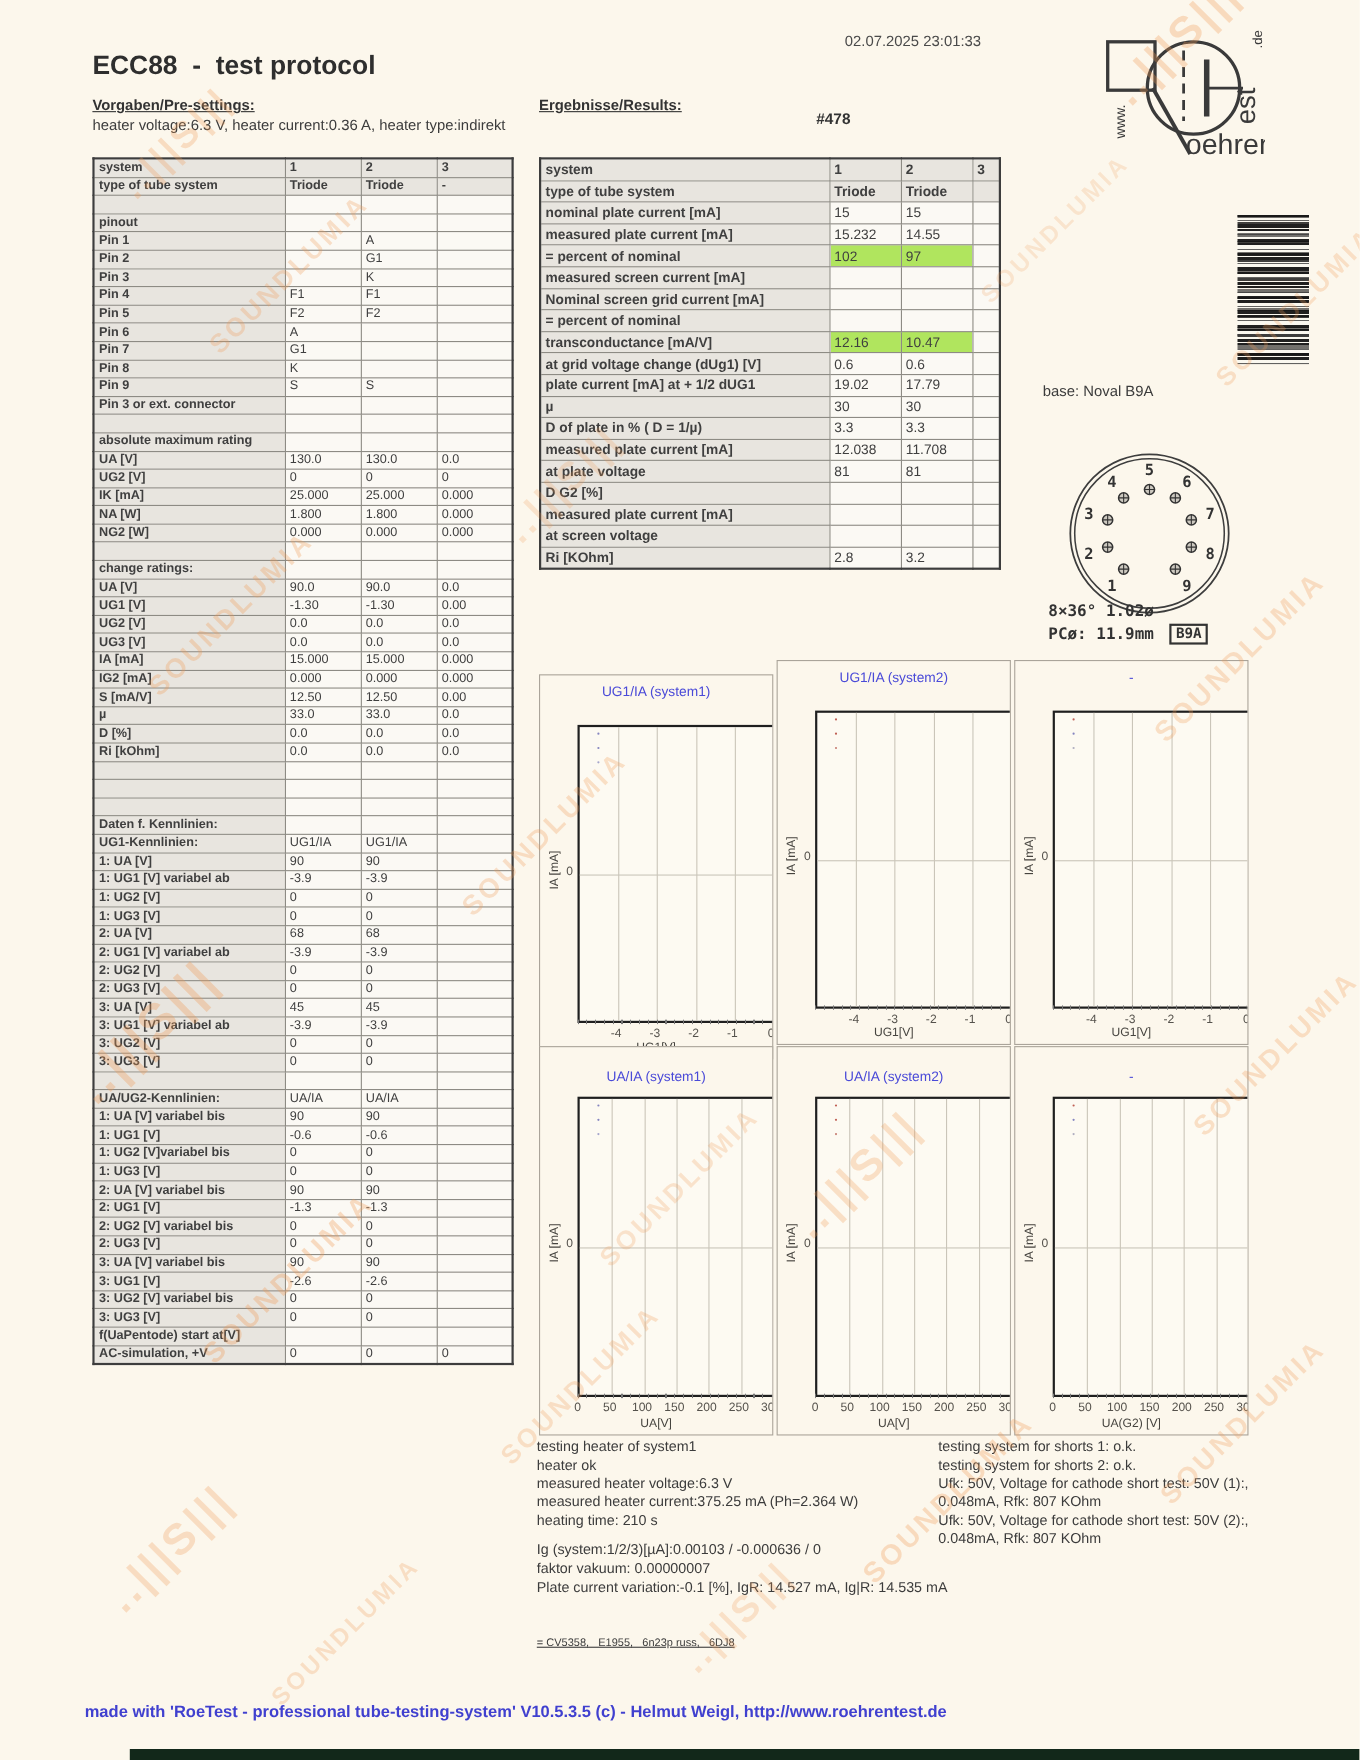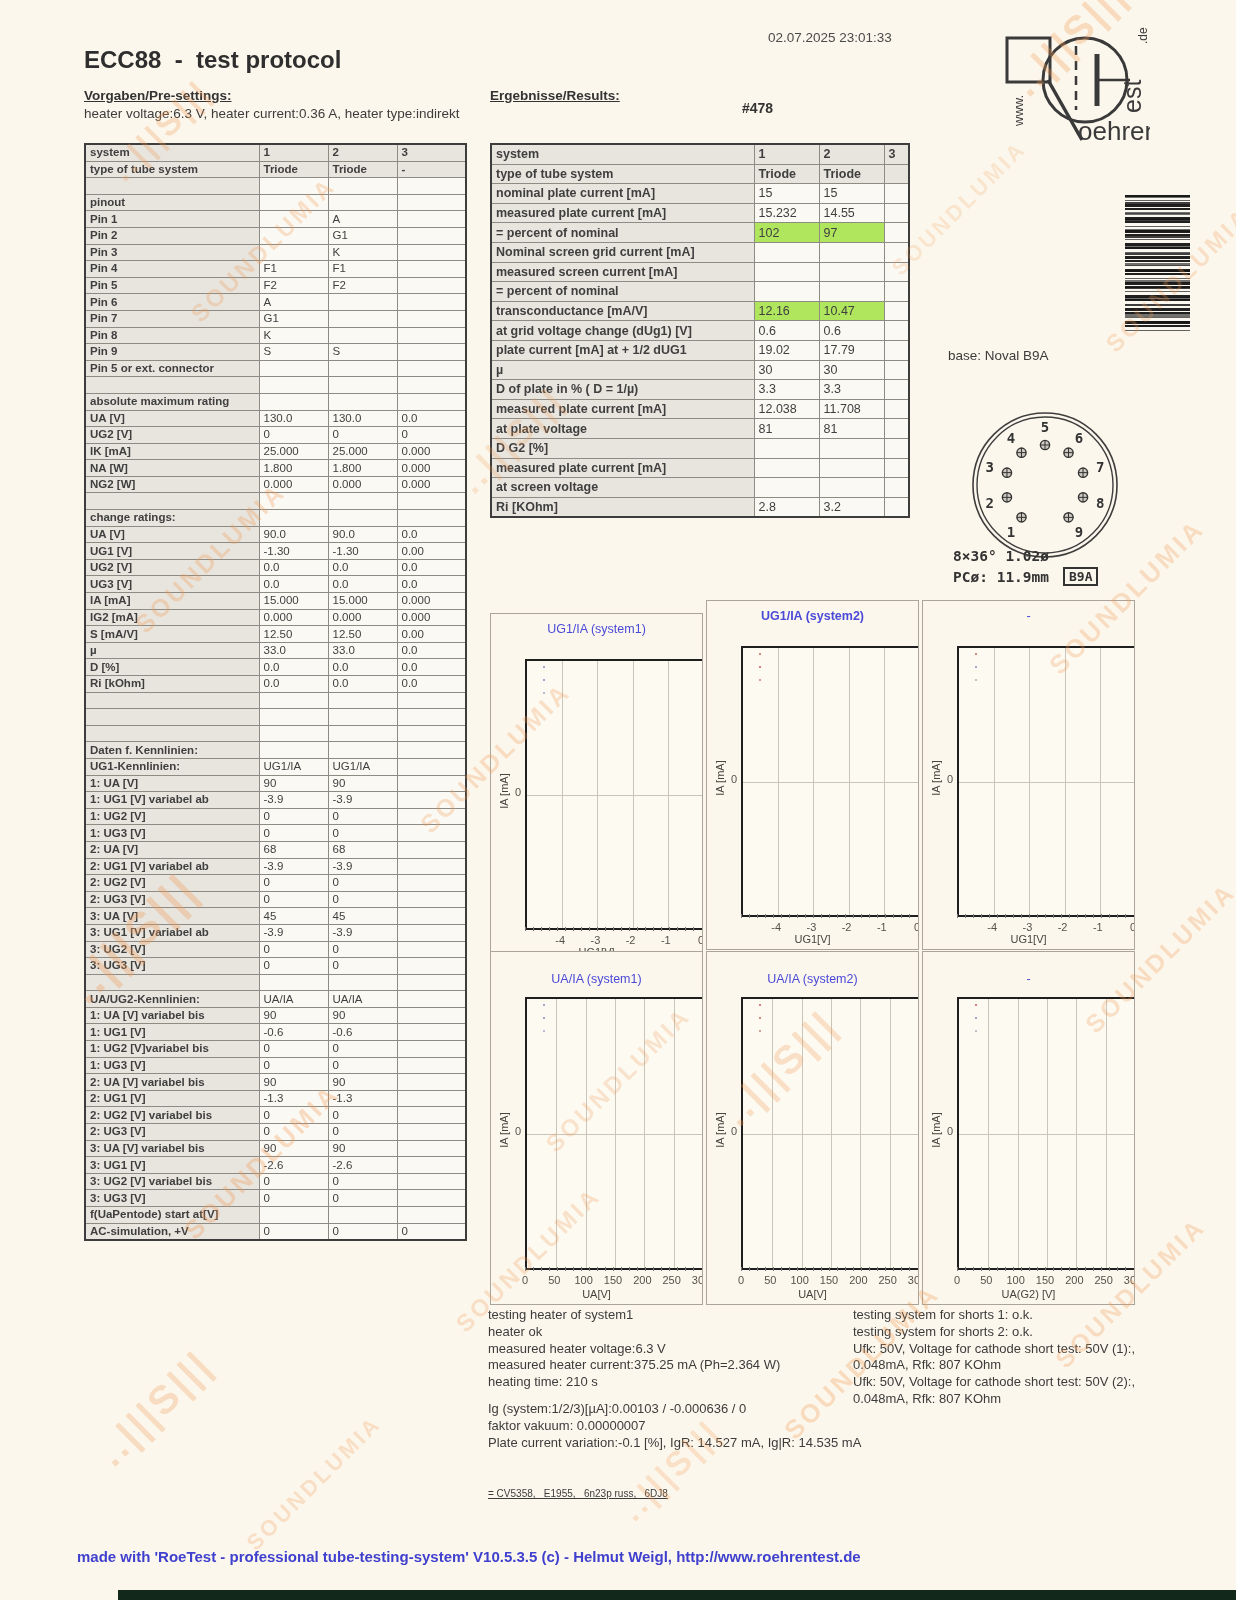--- a/index.html
+++ b/index.html
@@ -157,21 +157,21 @@
           <td class="val"></td>
           <td class="val"></td>
         </tr>
         <tr class="data">
           <td class="lbl">Pin 9</td>
           <td class="val">S</td>
           <td class="val">S</td>
           <td class="val"></td>
         </tr>
         <tr class="data">
-          <td class="lbl">Pin 5 or ext. connector</td>
+          <td class="lbl">Pin 3 or ext. connector</td>
           <td class="val"></td>
           <td class="val"></td>
           <td class="val"></td>
         </tr>
         <tr class="empty">
           <td class="lbl"></td>
           <td class="val"></td>
           <td class="val"></td>
           <td class="val"></td>
         </tr>
@@ -516,27 +516,27 @@
           <td class="val">14.55</td>
           <td class="val"></td>
         </tr>
         <tr class="data">
           <td class="lbl">= percent of nominal</td>
           <td class="val hl">102</td>
           <td class="val hl">97</td>
           <td class="val"></td>
         </tr>
         <tr class="data">
+          <td class="lbl">measured screen current [mA]</td>
+          <td class="val"></td>
+          <td class="val"></td>
+          <td class="val"></td>
+        </tr>
+        <tr class="data">
           <td class="lbl">Nominal screen grid current [mA]</td>
-          <td class="val"></td>
-          <td class="val"></td>
-          <td class="val"></td>
-        </tr>
-        <tr class="data">
-          <td class="lbl">measured screen current [mA]</td>
           <td class="val"></td>
           <td class="val"></td>
           <td class="val"></td>
         </tr>
         <tr class="data">
           <td class="lbl">= percent of nominal</td>
           <td class="val"></td>
           <td class="val"></td>
           <td class="val"></td>
         </tr>
@@ -688,21 +688,21 @@
         </div>
         <div class="mticks" style="left: 34px; width: 176px; top: 313px;"></div>
         <div class="xtick" style="left: 57.2px; top: 320px;">-4</div>
         <div class="xtick" style="left: 92.4px; top: 320px;">-3</div>
         <div class="xtick" style="left: 127.6px; top: 320px;">-2</div>
         <div class="xtick" style="left: 162.8px; top: 320px;">-1</div>
         <div class="xtick" style="left: 198px; top: 320px;">0</div>
         <div class="chart-xlabel" style="bottom: 4px;">UG1[V]</div>
       </div>
       <div class="chart-panel" style="height: 348px;">
-        <div class="chart-title" style="top: 8px; font-weight: bold;">UG1/IA (system2)</div>
+        <div class="chart-title" style="top: 8px;">UG1/IA (system2)</div>
         <div class="chart-ylabel" style="top: 170.5px;">IA [mA]</div>
         <div class="y0" style="left: 16px; top: 171.5px;">0</div>
         <div class="chart-plot" style="top: 45px; height: 267px;">
           <div class="gv" style="left: 20%;"></div>
           <div class="gv" style="left: 40%;"></div>
           <div class="gv" style="left: 60%;"></div>
           <div class="gv" style="left: 80%;"></div>
           <div class="gh"></div>
           <div class="dot" style="left: 16px; top: 5px; background: rgb(192, 96, 85);"></div>
           <div class="dot" style="left: 16px; top: 18px; background: rgb(192, 96, 85);"></div>

